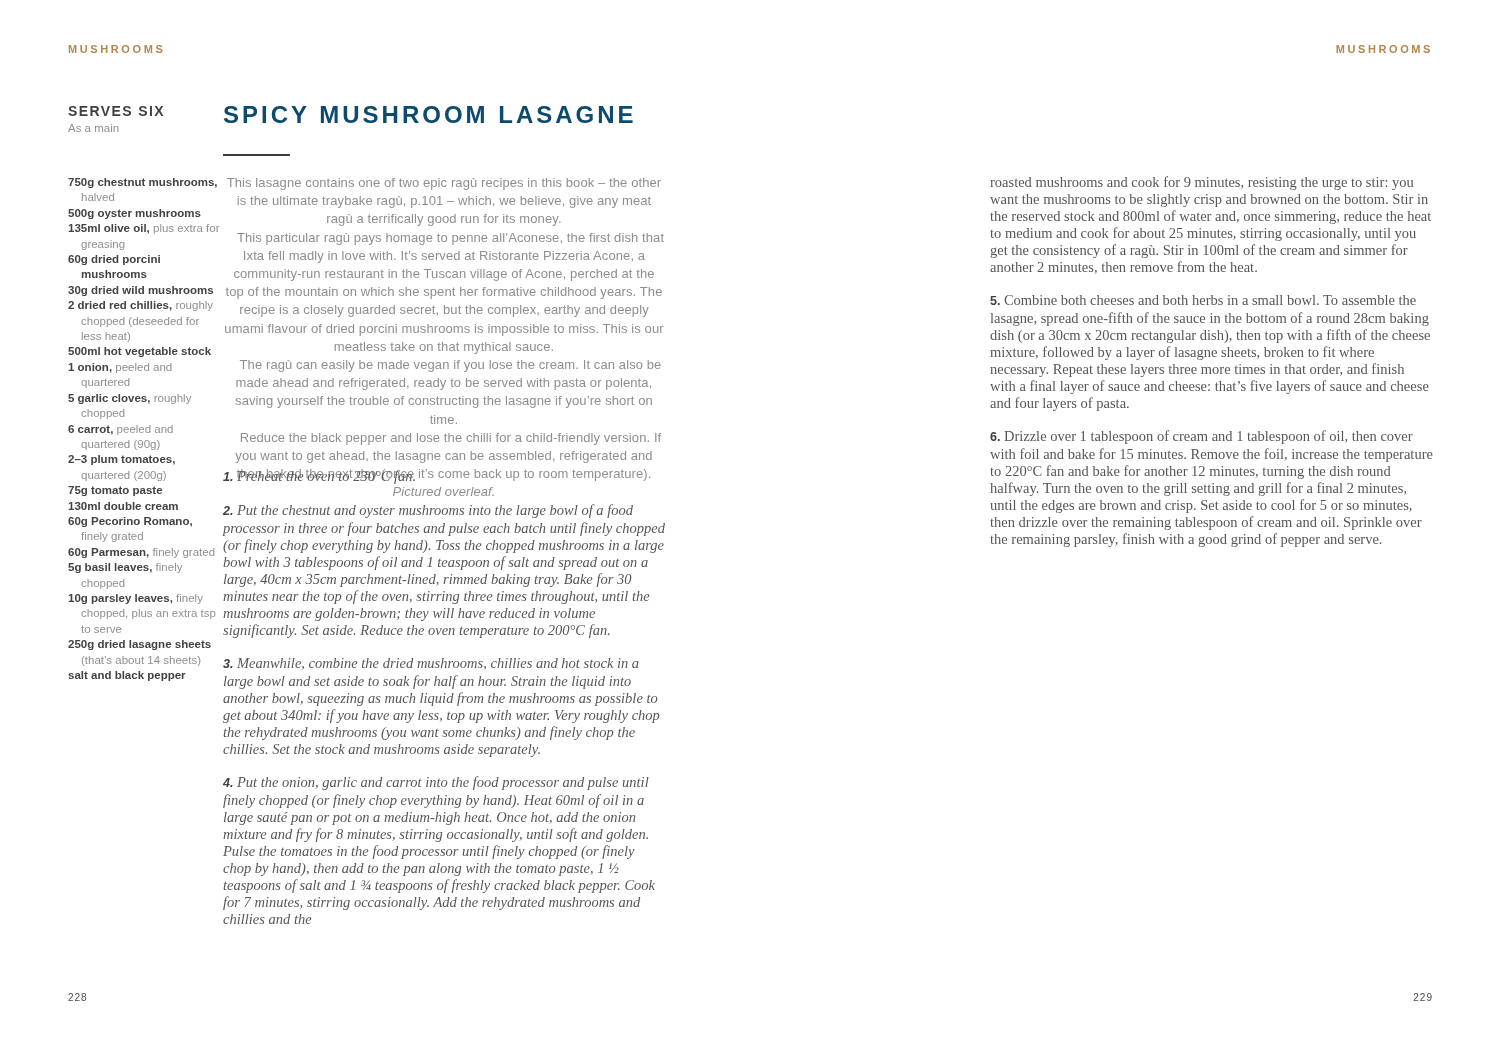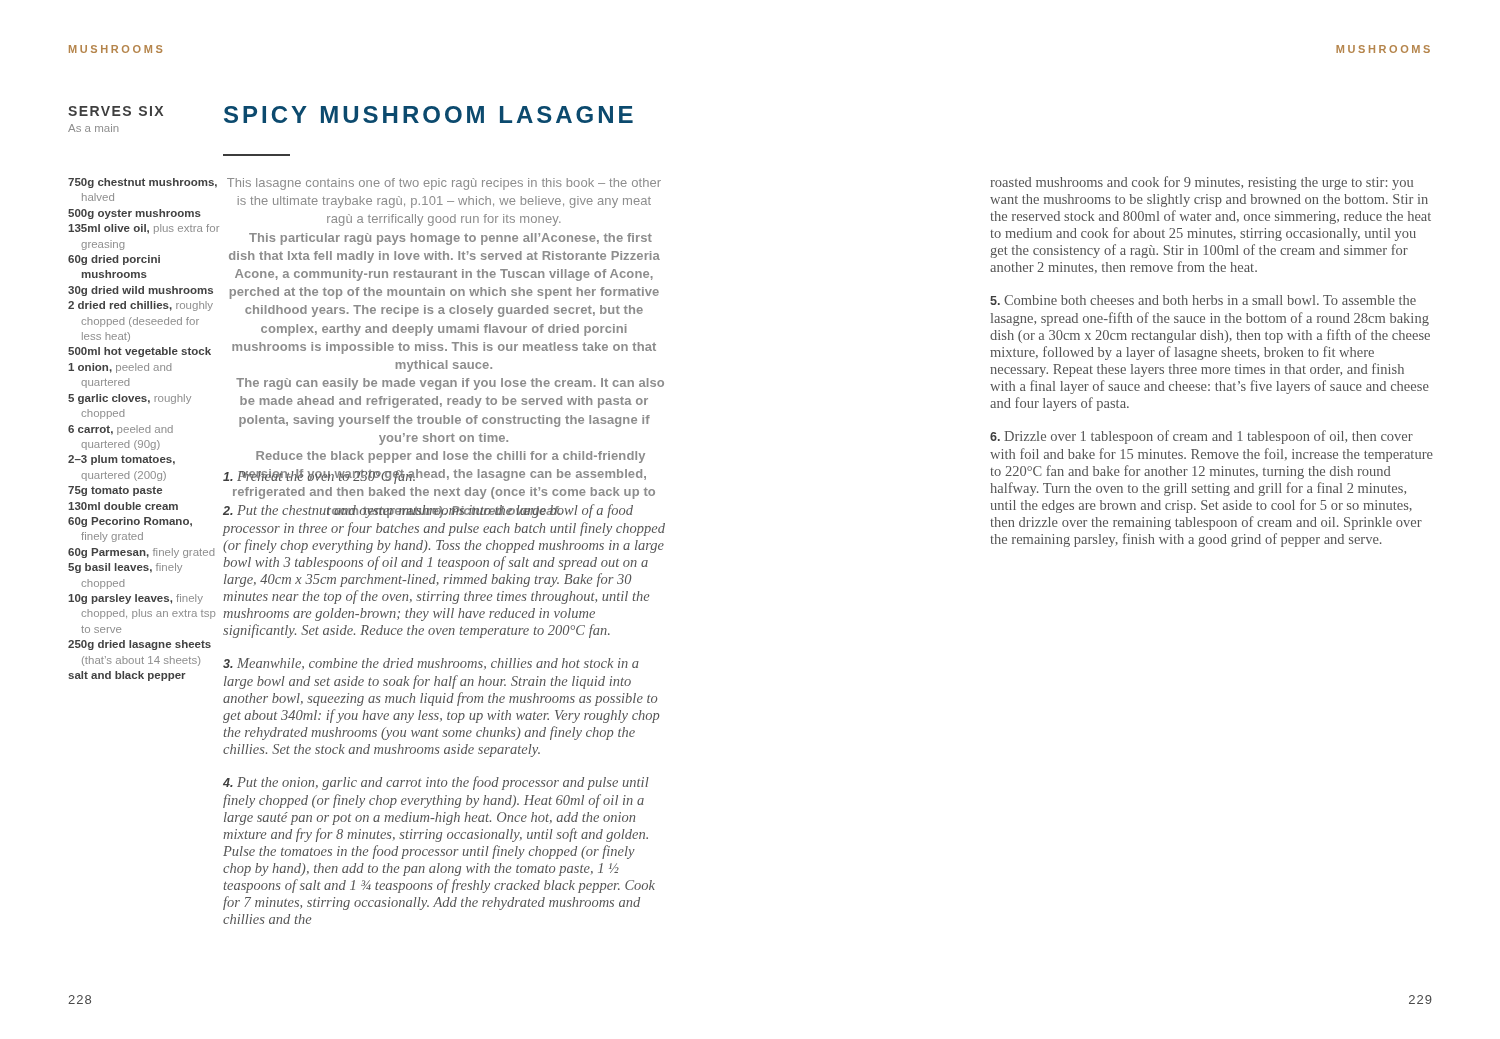--- a/index.html
+++ b/index.html
@@ -32,39 +32,39 @@
   .ing-rest{color:#8f8f8f;}
 
   
   #title-block{left:223px;top:101px;width:442px;}
   .recipe-title{font-size:24px;font-weight:bold;letter-spacing:3px;color:#0c4a6e;}
   .title-rule{width:67px;height:2px;background:#3c3c3c;margin-top:25px;}
 
   
   #intro{left:223px;top:174px;width:442px;}
   .intro-p{margin:0;font-size:13px;line-height:18.2px;color:#8e8e8e;letter-spacing:0.1px;text-align:center;}
-  .intro-p.indent{text-indent:13px;font-weight:bold;}
+  .intro-p.indent{text-indent:13px;}
   .intro-p i{font-style:italic;}
 
   
   .steps{width:442px;font-style:italic;}
   #steps-left{left:223px;top:468px;}
   #right-col{left:990px;top:174px;width:443px;}
   .step{
     margin:0 0 16px 0;
     font-family:"Liberation Serif",serif;
     font-size:14.5px;line-height:17px;color:#565656;
   }
   .step-num{
     font-family:"Liberation Sans",sans-serif;
     font-weight:bold;font-size:12.5px;color:#3f3f3f;
   }
 
   
-  .page-number{font-size:13px;color:#4a4a4a;letter-spacing:1px;}
+  .page-number{font-size:10px;color:#4a4a4a;letter-spacing:1px;}
   #pn-left{left:68px;top:992px;}
   #pn-right{left:990px;top:992px;width:443px;text-align:right;}
 </style>
 </head>
 <body>
 
 <div class="abs running-head" id="header-left">MUSHROOMS</div>
 <div class="abs running-head" id="header-right">MUSHROOMS</div>
 
 <div class="abs" id="serves">

